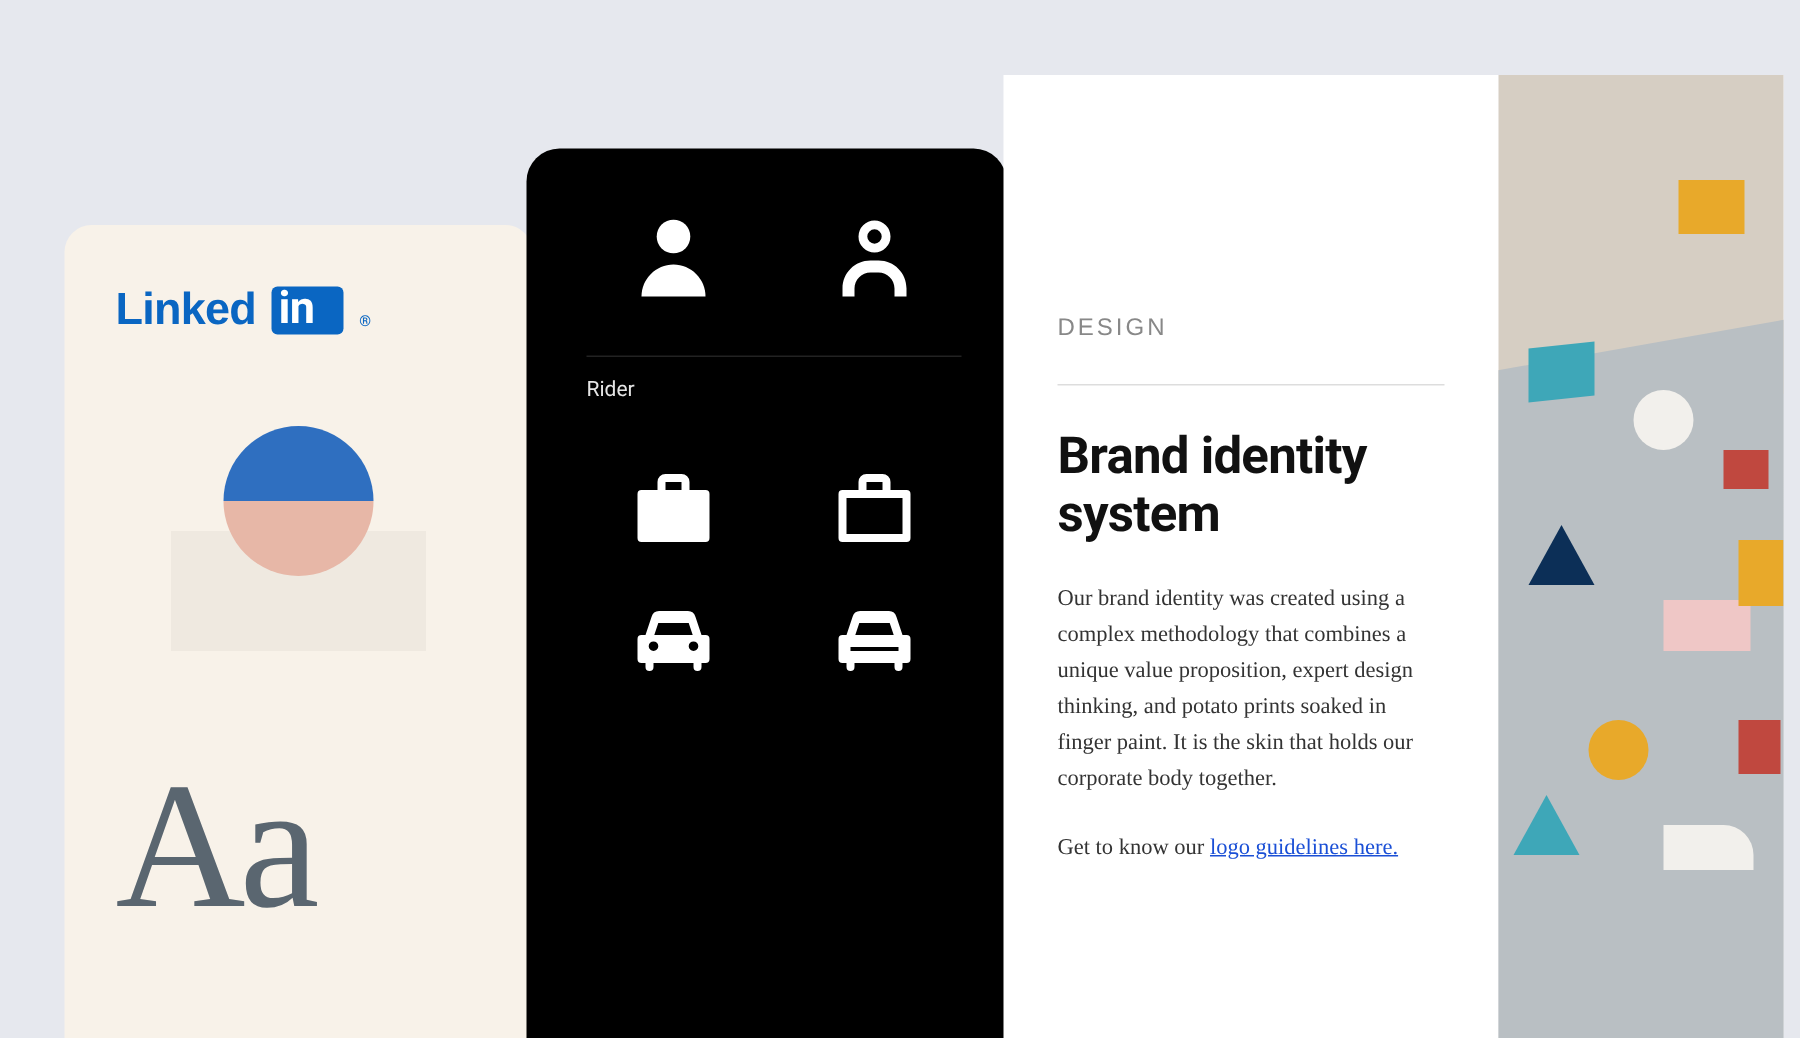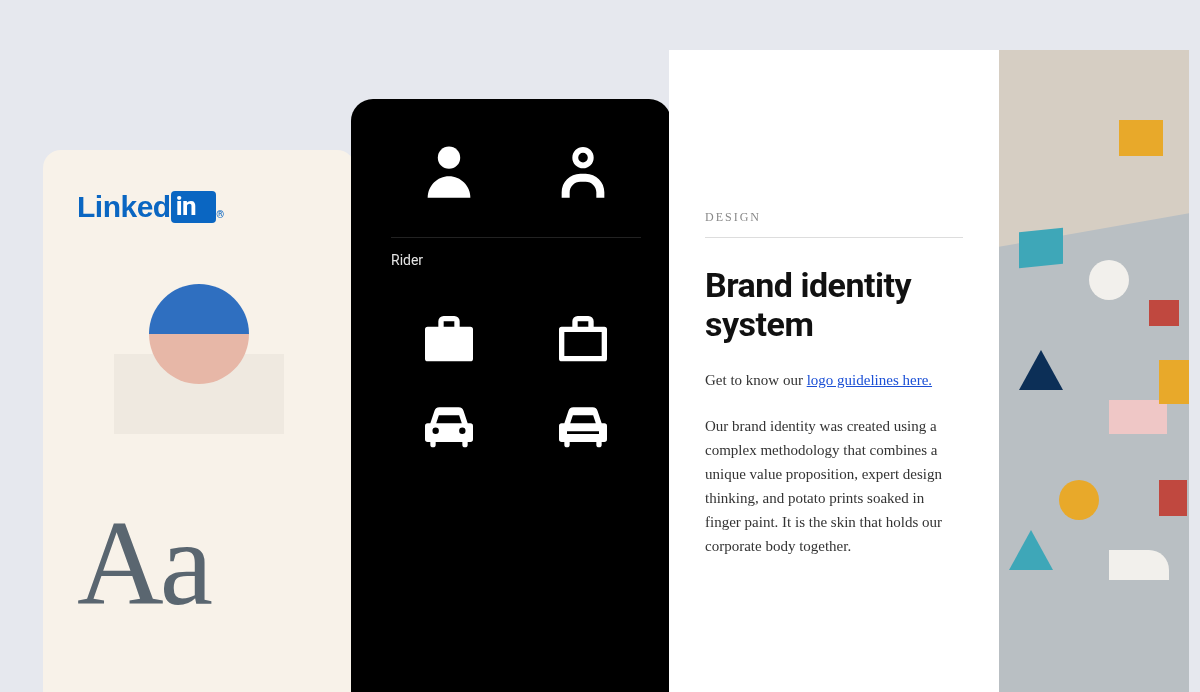--- a/index.html
+++ b/index.html
@@ -17,33 +17,33 @@
     top: 150px;
     width: 312px;
     height: 600px;
     background: #f8f2e9;
     border-radius: 18px;
     padding: 40px 34px 0 34px;
   }
   .linkedin-logo {
     display: flex;
     align-items: center;
-    gap: 0;
+    gap: 10px;
     color: #0a66c2;
     font-weight: 700;
     font-size: 30px;
     letter-spacing: -0.5px;
   }
   .linkedin-logo .word { font-family: Arial, sans-serif; }
   .linkedin-logo .in-badge {
     background: #0a66c2;
     color: #fff;
     border-radius: 4px;
     padding: 0 20px 2px 5px;
-    font-size: 26px;
+    font-size: 30px;
     line-height: 30px;
     font-weight: 700;
   }
   .linkedin-logo .reg {
     font-size: 10px;
     color: #0a66c2;
     align-self: flex-end;
     margin-bottom: 4px;
   }
   .shape-block {
@@ -119,25 +119,25 @@
     width: 520px;
     height: 760px;
     background: #fff;
     display: flex;
   }
   .card3-text {
     width: 330px;
     padding: 160px 36px 0 36px;
   }
   .eyebrow {
-    font-size: 12px;
+    font-size: 16px;
     letter-spacing: 2px;
     color: #888;
-    font-family: Liberation Serif, serif;
-    padding-bottom: 12px;
+    font-family: Liberation Sans, sans-serif;
+    padding-bottom: 28px;
     border-bottom: 1px solid #ddd;
     margin-bottom: 28px;
   }
   .headline {
     font-size: 34px;
     font-weight: 700;
     line-height: 1.15;
     color: #111;
     margin-bottom: 24px;
     letter-spacing: -0.5px;
@@ -256,24 +256,24 @@
           <path d="M5 13v3h14v-3H5z" fill="none" stroke="#fff" stroke-width="2"></path>
         </svg>
     </span>
   </div>
 </div>
 
 <div class="card3">
   <div class="card3-text">
     <div class="eyebrow">DESIGN</div>
     <h1 class="headline">Brand identity system</h1>
+    <p class="body-copy">Our brand identity was created using a complex methodology that combines a unique value proposition, expert design thinking, and potato prints soaked in finger paint. It is the skin that holds our corporate body together.</p>
     <p class="body-copy">
       <span>Get to know our </span><a href="#">logo guidelines here.</a>
     </p>
-    <p class="body-copy">Our brand identity was created using a complex methodology that combines a unique value proposition, expert design thinking, and potato prints soaked in finger paint. It is the skin that holds our corporate body together.</p>
   </div>
 
   <div class="photo-panel">
     <div class="surface"></div>
     <div class="shp cube yellow" style="left:120px; top:70px;"></div>
     <div class="shp cube teal" style="left:20px; top:180px; transform:skewY(-6deg);"></div>
     <div class="shp cyl" style="left:90px; top:210px;"></div>
     <div class="shp cube red" style="left:150px; top:250px; width:30px; height:26px;"></div>
     <div class="shp tri" style="left:20px; top:300px;"></div>
     <div class="shp cube pink" style="left:110px; top:350px; width:58px; height:34px;"></div>

